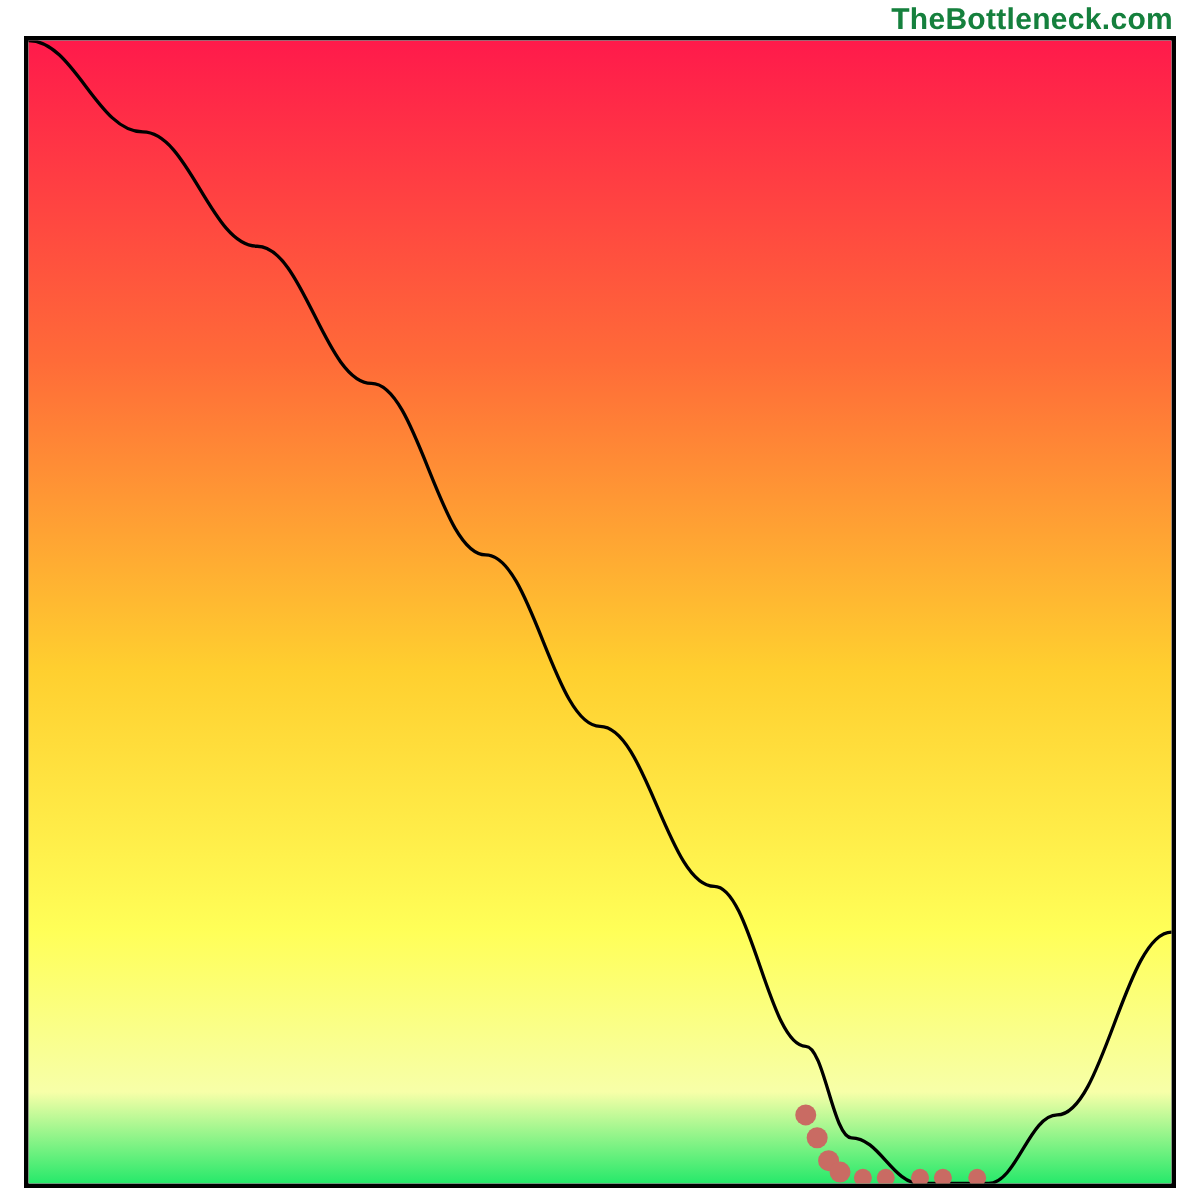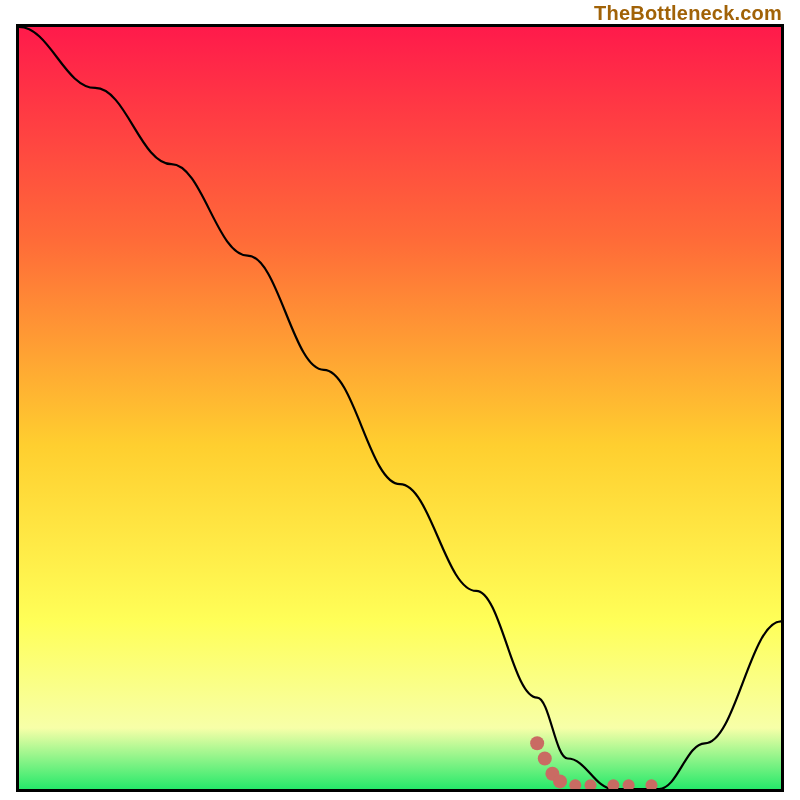--- a/index.html
+++ b/index.html
@@ -20,21 +20,21 @@
     box-sizing: border-box;
     border: 3px solid #000;
     background: #fff;
   }
   .attribution {
     position: absolute;
     top: 2px;
     right: 18px;
     font-size: 20px;
     font-weight: 600;
-    color: #a16207;
+    color: #15803d;
     letter-spacing: 0.2px;
   }
   svg {
     position: absolute;
     left: 0;
     top: 0;
   }
 </style>
 </head>
 <body>

